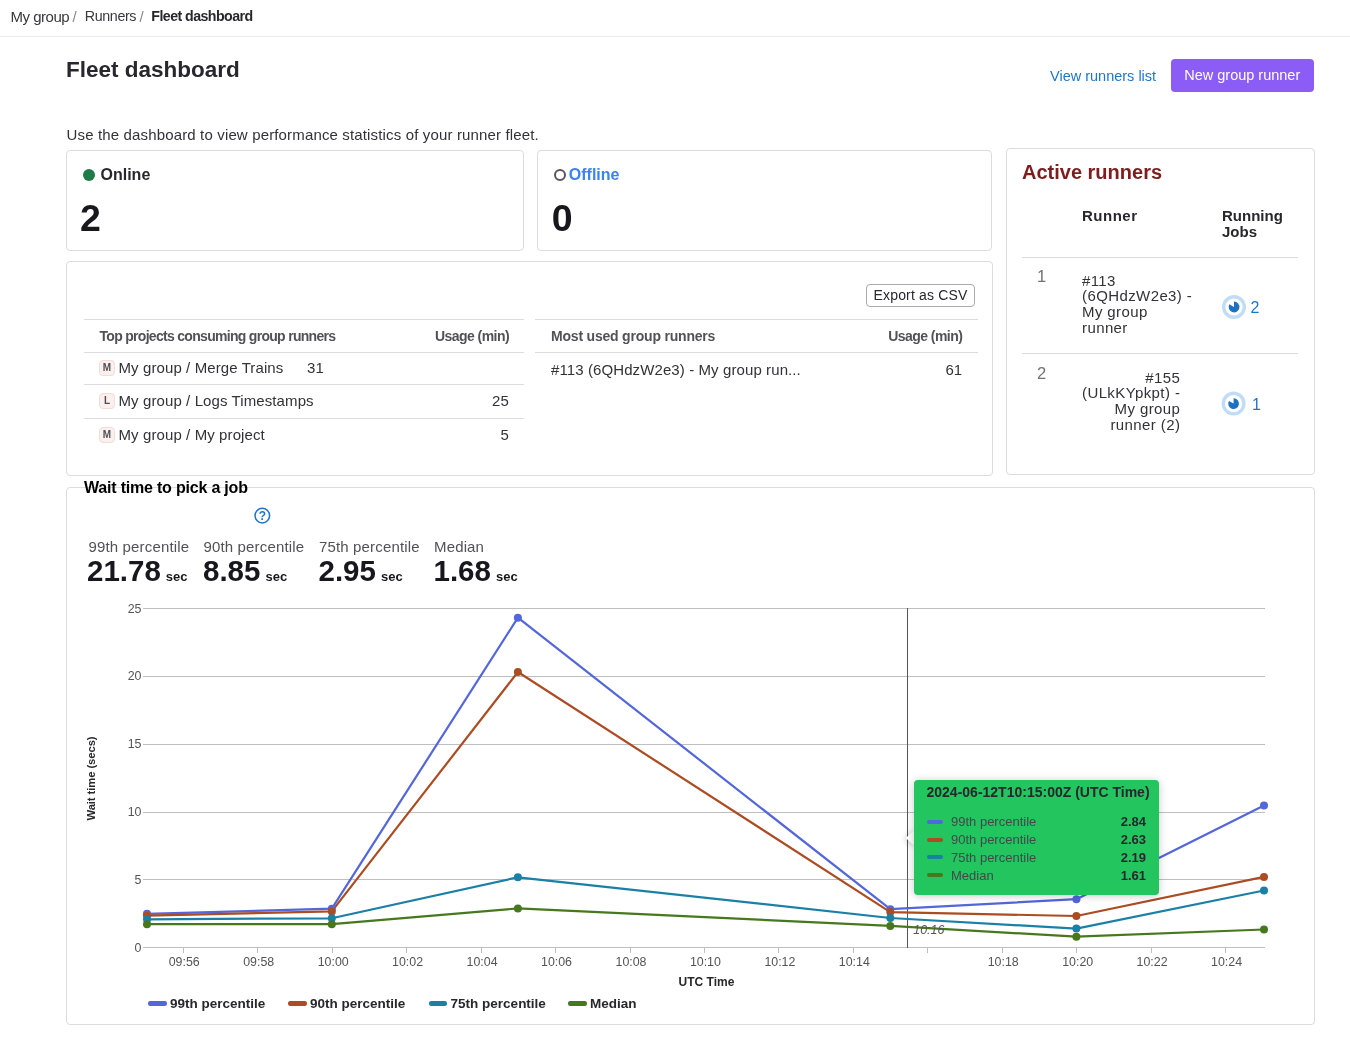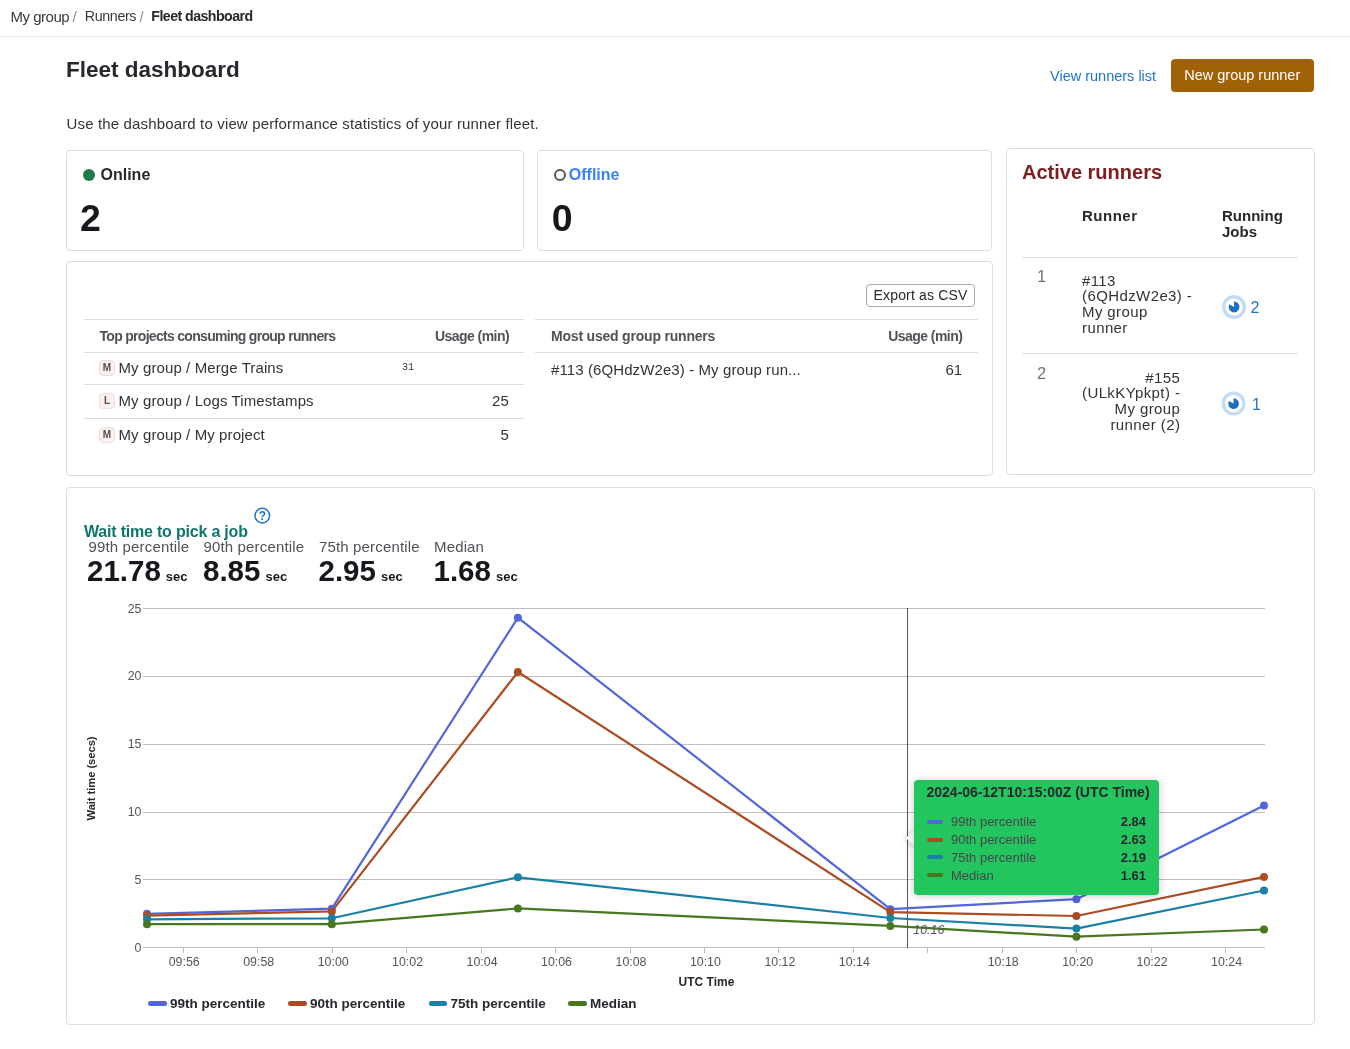--- a/index.html
+++ b/index.html
@@ -31,22 +31,22 @@
 
   <div class="abs bc" style="left:10.6px;">My group</div>
   <div class="abs bc" style="left:72.5px; color:#89888d;">/</div>
   <div class="abs bc" style="left:84.8px; font-size:14.3px; letter-spacing:-0.4px;">Runners</div>
   <div class="abs bc" style="left:139.5px; color:#89888d;">/</div>
   <div class="abs bc b" style="left:151.3px; color:#28272d; font-size:14.2px; letter-spacing:-0.55px;">Fleet dashboard</div>
   <div class="hline" style="left:0; top:36px; width:1350px; background:#ebebeb;"></div>
 
   <div class="abs b" style="left:66px; top:55px; font-size:22.5px; line-height:30px; color:#28272d;">Fleet dashboard</div>
   <div class="abs link" style="left:1050px; top:67px; font-size:14.5px; line-height:18px;">View runners list</div>
-  <div class="abs" style="left:1170.5px; top:59px; width:143.5px; height:32.5px; background:#a16207; border-radius:4px; color:#fff; font-size:14.5px; font-weight:500; text-align:center; line-height:32.5px;">New group runner</div>
-  <div class="abs" style="left:66.5px; top:114px; font-size:15px; letter-spacing:0.15px; line-height:20px;">Use the dashboard to view performance statistics of your runner fleet.</div>
+  <div class="abs" style="left:1170.5px; top:59px; width:143.5px; height:32.5px; background:#8b5cf6; border-radius:4px; color:#fff; font-size:14.5px; font-weight:500; text-align:center; line-height:32.5px;">New group runner</div>
+  <div class="abs" style="left:66.5px; top:125px; font-size:15px; letter-spacing:0.15px; line-height:20px;">Use the dashboard to view performance statistics of your runner fleet.</div>
 
   <div class="card" style="left:66px; top:149.5px; width:458px; height:101.5px;"></div>
   <div class="abs" style="left:82.7px; top:168.8px; width:12.2px; height:12.2px; border-radius:50%; background:#1e7b47;"></div>
   <div class="abs b" style="left:100.5px; top:164.8px; font-size:16px; line-height:20px; color:#28272d;">Online</div>
   <div class="abs b" style="left:80px; top:196.1px; font-size:37.5px; line-height:44px; color:#18171d;">2</div>
 
   <div class="card" style="left:537px; top:149.5px; width:455px; height:101.5px;"></div>
   <div class="abs" style="left:553.8px; top:168.8px; width:12.2px; height:12.2px; border-radius:50%; border:2px solid #57565c;"></div>
   <div class="abs b" style="left:568.8px; top:164.8px; font-size:16px; line-height:20px; color:#3b82f6;">Offline</div>
   <div class="abs b" style="left:551.7px; top:196.1px; font-size:37.5px; line-height:44px; color:#18171d;">0</div>
@@ -69,37 +69,37 @@
 
   <div class="hline" style="left:83.5px; top:319px; width:440.5px;"></div>
   <div class="abs b" style="left:99.5px; top:327.6px; font-size:14px; letter-spacing:-0.7px; line-height:16px; color:#535158;">Top projects consuming group runners</div>
   <div class="abs b" style="left:307px; top:327.6px; width:202px; text-align:right; font-size:14px; letter-spacing:-0.55px; line-height:16px; color:#535158;">Usage (min)</div>
   <div class="hline" style="left:83.5px; top:352px; width:440.5px;"></div>
   <div class="hline" style="left:83.5px; top:383.8px; width:440.5px;"></div>
   <div class="hline" style="left:83.5px; top:418px; width:440.5px;"></div>
 
   <div class="abs badge" style="left:99px; top:359.9px;">M</div>
   <div class="abs" style="left:118.5px; top:360.2px; font-size:15px; letter-spacing:0.1px; line-height:16px;">My group / Merge Trains</div>
-  <div class="abs" style="left:307px; top:360.2px; width:202px; text-align:center; font-size:10px; letter-spacing:0.1px; line-height:16px;font-family:Liberation Mono, monospace;">31</div>
+  <div class="abs" style="left:307px; top:360.2px; width:202px; text-align:left; font-size:15px; letter-spacing:0.1px; line-height:16px;">31</div>
   <div class="abs badge" style="left:99px; top:392.9px;">L</div>
   <div class="abs" style="left:118.5px; top:393.2px; font-size:15px; letter-spacing:0.1px; line-height:16px;">My group / Logs Timestamps</div>
   <div class="abs" style="left:307px; top:393.2px; width:202px; text-align:right; font-size:15px; letter-spacing:0.1px; line-height:16px;">25</div>
   <div class="abs badge" style="left:99px; top:427px;">M</div>
   <div class="abs" style="left:118.5px; top:427.4px; font-size:15px; letter-spacing:0.1px; line-height:16px;">My group / My project</div>
   <div class="abs" style="left:307px; top:427.4px; width:202px; text-align:right; font-size:15px; letter-spacing:0.1px; line-height:16px;">5</div>
 
   <div class="hline" style="left:535px; top:319px; width:442.5px;"></div>
   <div class="abs b" style="left:551px; top:327.6px; font-size:14px; letter-spacing:-0.2px; line-height:16px; color:#535158;">Most used group runners</div>
   <div class="abs b" style="left:760.3px; top:327.6px; width:202px; text-align:right; font-size:14px; letter-spacing:-0.55px; line-height:16px; color:#535158;">Usage (min)</div>
   <div class="hline" style="left:535px; top:352px; width:442.5px;"></div>
   <div class="abs" style="left:551px; top:361.8px; font-size:15px; letter-spacing:0.1px; line-height:16px;">#113 (6QHdzW2e3) - My group run...</div>
   <div class="abs" style="left:760.3px; top:361.8px; width:202px; text-align:right; font-size:15px; letter-spacing:0.1px; line-height:16px;">61</div>
 
   <div class="card" style="left:66px; top:487px; width:1248.5px; height:538px;"></div>
-  <div class="abs b" style="left:84px; top:522px; font-size:16px; letter-spacing:-0.2px; line-height:20px; color:#0f766e;text-align:right;">Wait time to pick a job</div>
+  <div class="abs b" style="left:84px; top:478px; font-size:16px; letter-spacing:-0.2px; line-height:20px; color:#000000;text-align:right;">Wait time to pick a job</div>
 
   <div class="stat-label" style="left:88.5px; top:538px;">99th percentile</div>
   <div class="stat-num" style="left:87px; top:552.7px;">21.78<span>sec</span></div>
   <div class="stat-label" style="left:203.5px; top:538px;">90th percentile</div>
   <div class="stat-num" style="left:203px; top:552.7px;">8.85<span>sec</span></div>
   <div class="stat-label" style="left:319px; top:538px;">75th percentile</div>
   <div class="stat-num" style="left:318.5px; top:552.7px;">2.95<span>sec</span></div>
   <div class="stat-label" style="left:434px; top:538px;">Median</div>
   <div class="stat-num" style="left:433.5px; top:552.7px;">1.68<span>sec</span></div>
 

